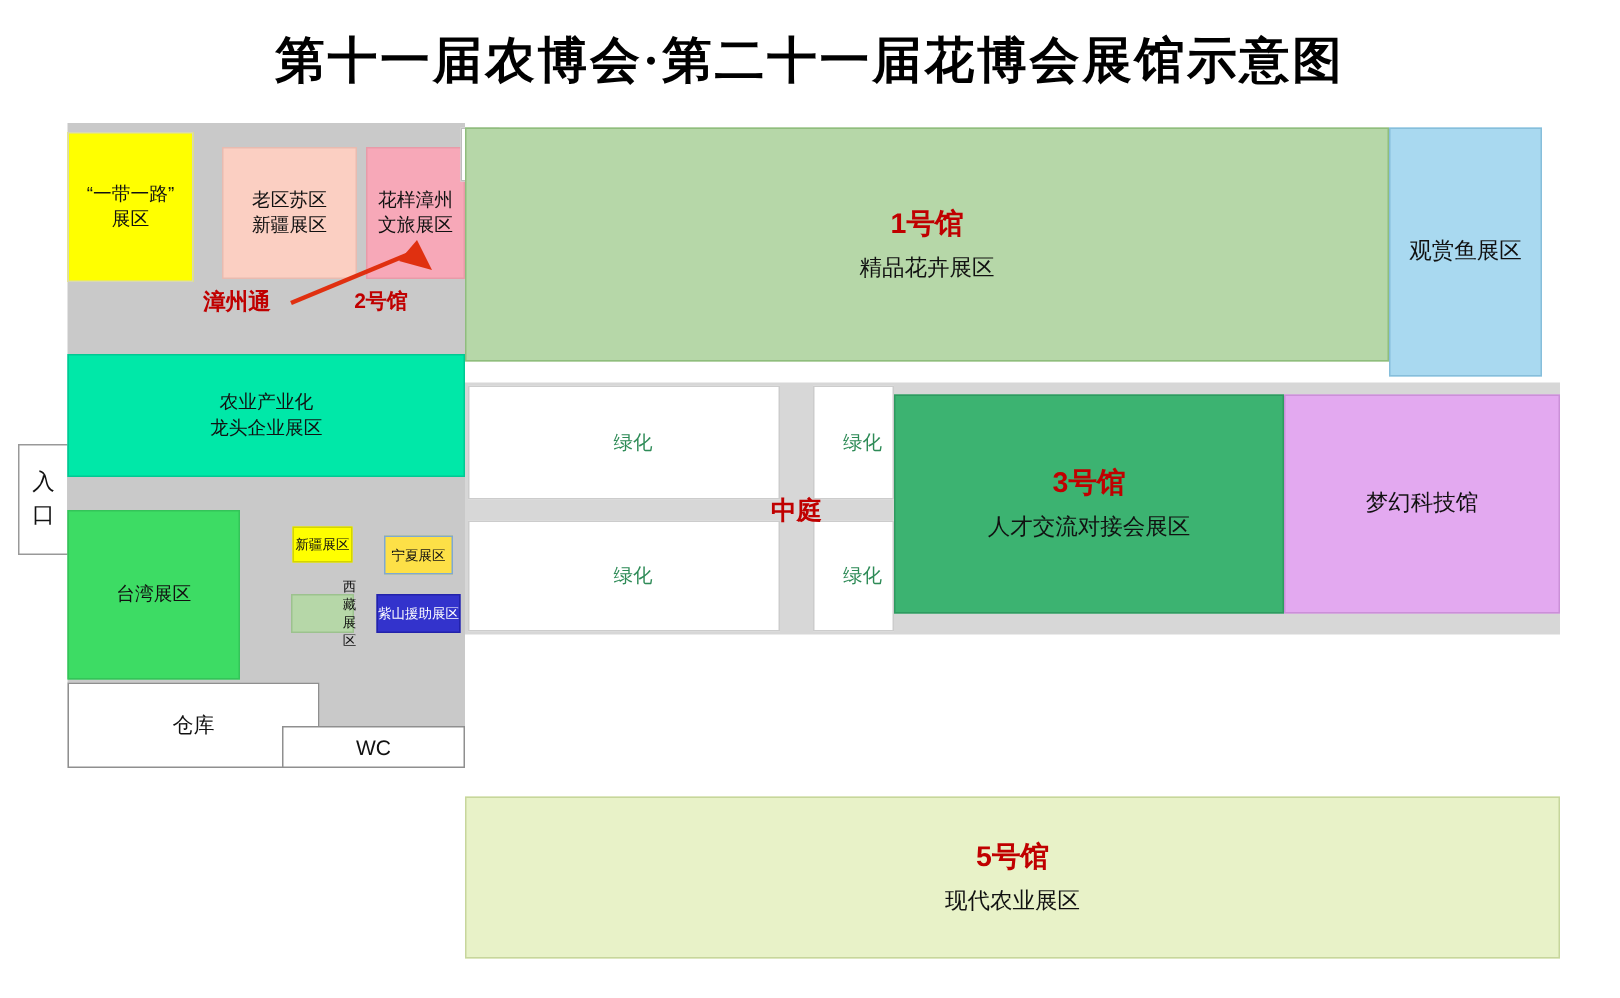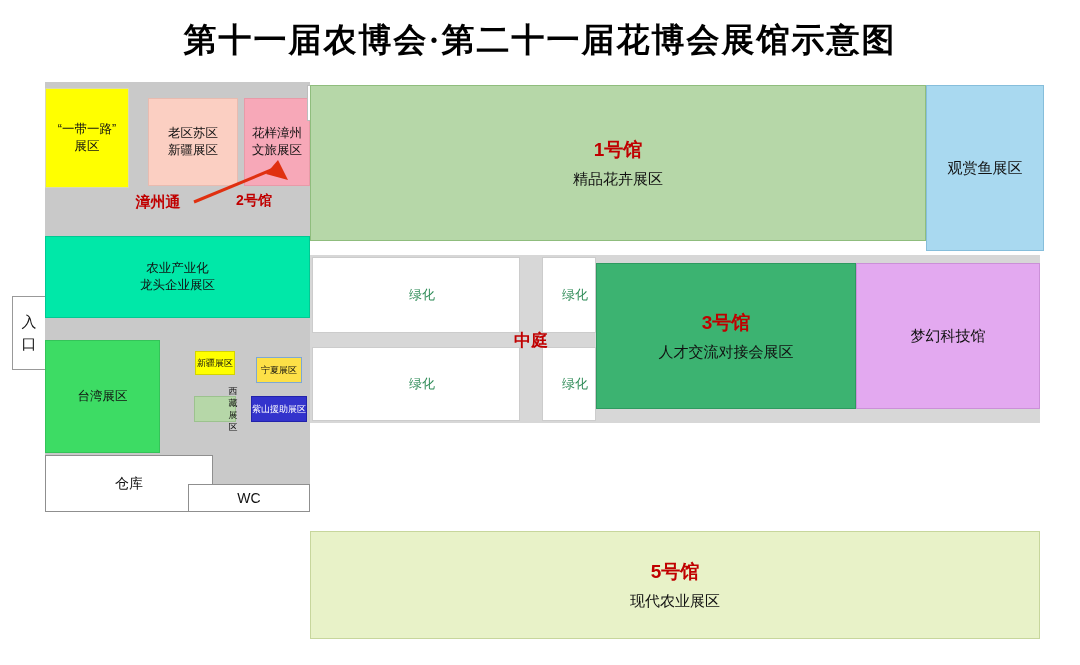--- a/index.html
+++ b/index.html
@@ -176,21 +176,21 @@
 
   <div class="box" style="left:188px; top:484px; width:122px; height:28px; background:#ffffff; border:1px solid #8f8f8f;">
     <span class="small-label" style="font-size:14px;">WC</span>
   </div>
 
   <div class="box" style="left:310px; top:85px; width:616px; height:156px; background:#b6d7a8; border:1px solid #8fbd7d;">
     <span class="hall-title">1号馆</span>
     <span class="hall-sub">精品花卉展区</span>
   </div>
 
-  <div class="box" style="left:926px; top:85px; width:118px; height:166px; background:#a9d9f0; border:1px solid #86bedb;">
+  <div class="box" style="left:926px; top:85px; width:102px; height:166px; background:#a9d9f0; border:1px solid #86bedb;">
     <span class="hall-sub">观赏鱼展区</span>
   </div>
 
   <div class="box" style="left:310px; top:255px; width:730px; height:168px; background:#d7d7d7;"></div>
 
   <div class="box" style="left:312px; top:257px; width:208px; height:76px; background:#ffffff; border:1px solid #cccccc;">
     <span class="green-text">绿化</span>
   </div>
   <div class="box" style="left:312px; top:347px; width:208px; height:74px; background:#ffffff; border:1px solid #cccccc;">
     <span class="green-text">绿化</span>

